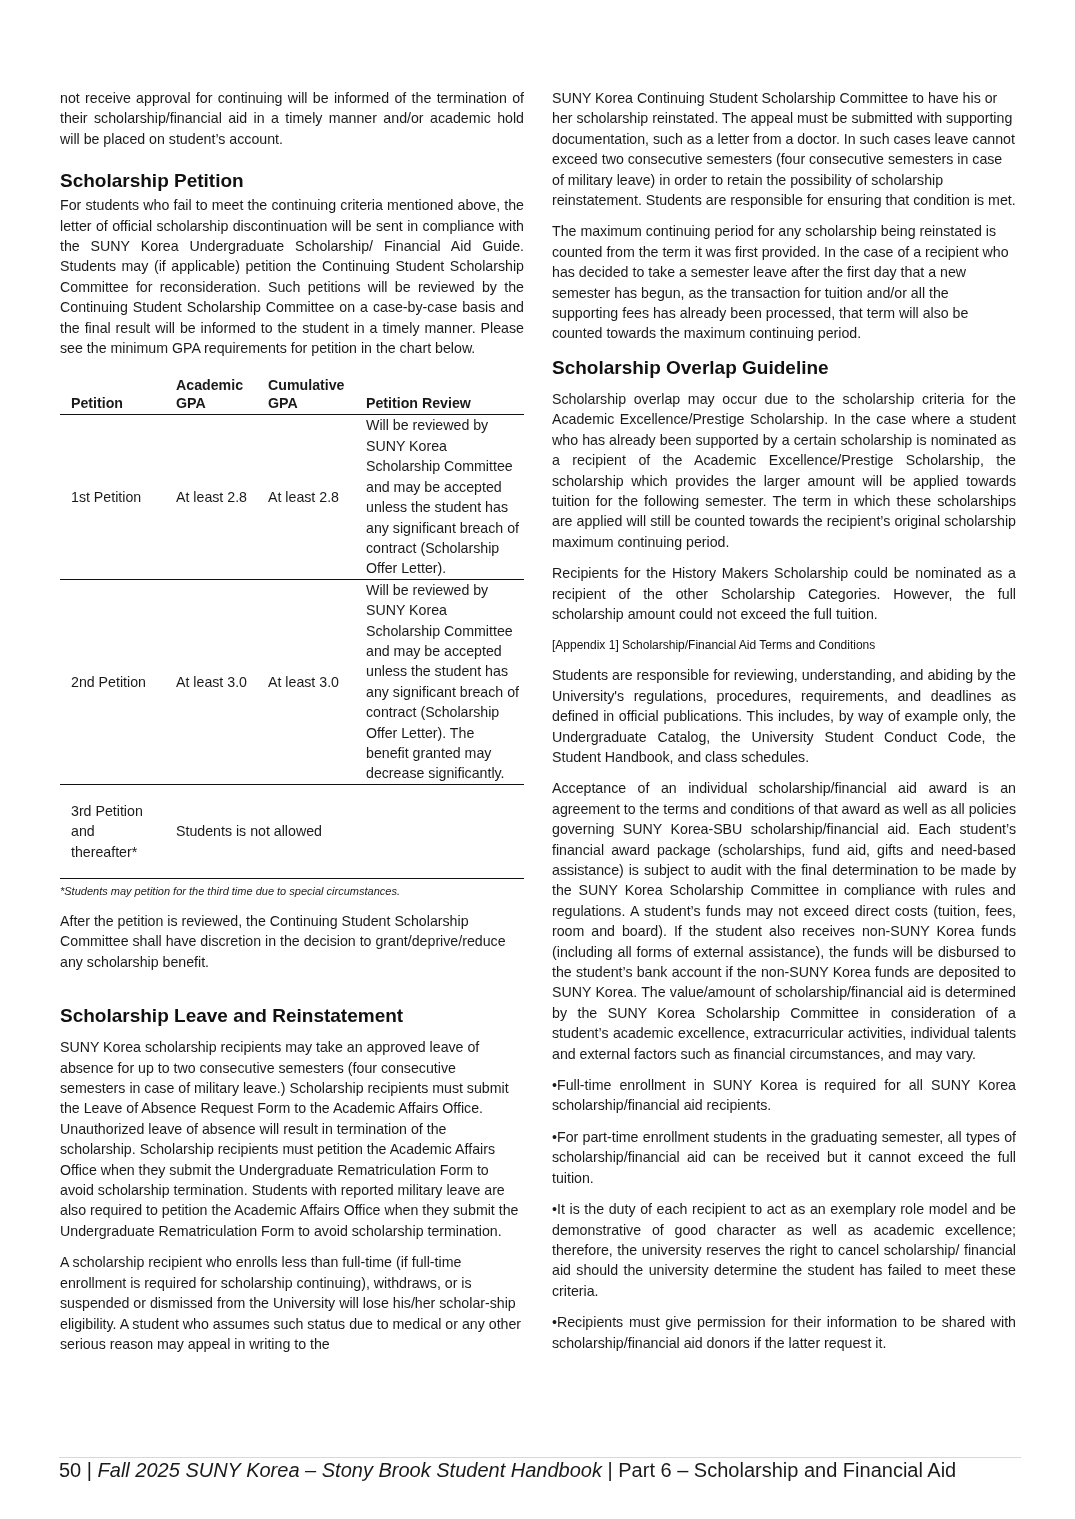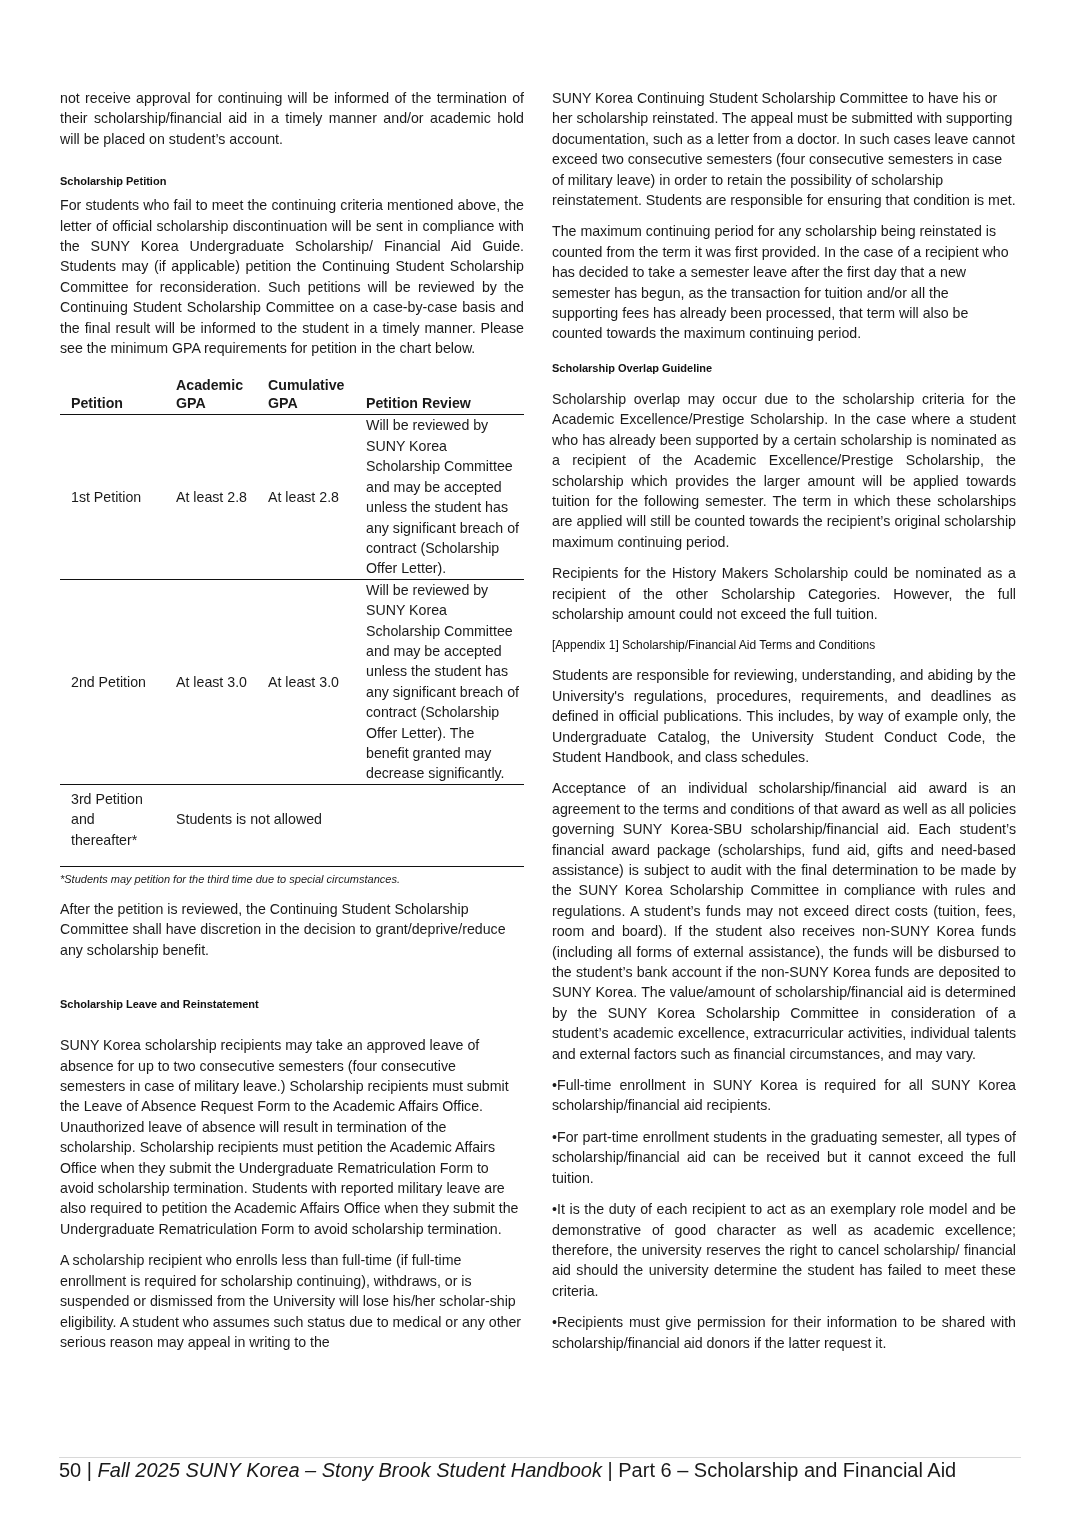--- a/index.html
+++ b/index.html
@@ -3,31 +3,31 @@
 <meta charset="utf-8">
 <style>
   html, body { margin: 0; padding: 0; background: #ffffff; }
   body { width: 1075px; height: 1519px; position: relative; overflow: hidden;
          font-family: "Liberation Sans", "DejaVu Sans", sans-serif; color: #1a1a1a; }
   .col { position: absolute; top: 88px; width: 464px; font-size: 14.2px; line-height: 20.4px; }
   .col-left { left: 60px; }
   .col-right { left: 552px; }
   p { margin: 0 0 11px 0; }
   .just { text-align: justify; }
-  h3 { font-size: 11px; font-weight: bold; margin: 0 0 4px 0; line-height: 20px; color: #111; }
+  h3 { font-size: 19px; font-weight: bold; margin: 0 0 4px 0; line-height: 20px; color: #111; }
   h3.appendix { font-weight: normal; font-size: 12px; margin: 0 0 10px 0; }
   table.petition { width: 464px; border-collapse: collapse; font-size: 14.2px; line-height: 20.4px; margin-top: 18px; }
   table.petition th { text-align: left; font-weight: bold; vertical-align: bottom; padding: 0 4px 2px 11px; border-bottom: 1.5px solid #111; line-height: 18px; }
   table.petition td { vertical-align: middle; padding: 0 4px 0 11px; }
   table.petition tr.row td { border-bottom: 1.5px solid #111; }
   table.petition th.c0, table.petition td.c0 { width: 90px; }
   table.petition th.c1, table.petition td.c1 { width: 82px; padding-left: 11px; }
   table.petition th.c2, table.petition td.c2 { width: 88px; padding-left: 6px; }
   table.petition td.c3, table.petition th.c3 { padding-left: 6px; }
-  table.petition tr.last td { padding-top: 4px; padding-bottom: 16px; border-bottom: 1.5px solid #111; }
+  table.petition tr.last td { padding-top: 16px; padding-bottom: 16px; border-bottom: 1.5px solid #111; }
   .footnote { font-style: italic; font-size: 11px; margin: 4px 0 12px 0; line-height: 16px; }
   .footer-line { position: absolute; left: 59px; top: 1457px; width: 962px; height: 1px; background: #d8d8d8; }
   .footer { position: absolute; left: 59px; top: 1461px; font-size: 20px; line-height: 18px; }
   .footer .it { font-style: italic; }
 </style>
 </head>
 <body>
 
 <div class="col col-left">
   <p class="just">not receive approval for continuing will be informed of the termination of their scholarship/financial aid in a timely manner and/or academic hold will be placed on student’s account.</p>
@@ -58,21 +58,21 @@
       </tr>
       <tr class="last">
         <td class="c0">3rd Petition and thereafter*</td>
         <td colspan="3" class="c1">Students is not allowed</td>
       </tr>
     </tbody>
   </table>
   <p class="footnote">*Students may petition for the third time due to special circumstances.</p>
 
   <p>After the petition is reviewed, the Continuing Student Scholarship Committee shall have discretion in the decision to grant/deprive/reduce any scholarship benefit.</p>
-  <h3 style="margin-top:34px;margin-bottom:21px">Scholarship Leave and Reinstatement</h3>
+  <h3 style="margin-top:34px;margin-bottom:11px">Scholarship Leave and Reinstatement</h3>
   <p>SUNY Korea scholarship recipients may take an approved leave of absence for up to two consecutive semesters (four consecutive semesters in case of military leave.) Scholarship recipients must submit the Leave of Absence Request Form to the Academic Affairs Office. Unauthorized leave of absence will result in termination of the scholarship. Scholarship recipients must petition the Academic Affairs Office when they submit the Undergraduate Rematriculation Form to avoid scholarship termination. Students with reported military leave are also required to petition the Academic Affairs Office when they submit the Undergraduate Rematriculation Form to avoid scholarship termination.</p>
   <p>A scholarship recipient who enrolls less than full-time (if full-time enrollment is required for scholarship continuing), withdraws, or is suspended or dismissed from the University will lose his/her scholar-ship eligibility. A student who assumes such status due to medical or any other serious reason may appeal in writing to the</p>
 </div>
 
 <div class="col col-right">
   <p>SUNY Korea Continuing Student Scholarship Committee to have his or her scholarship reinstated. The appeal must be submitted with supporting documentation, such as a letter from a doctor. In such cases leave cannot exceed two consecutive semesters (four consecutive semesters in case of military leave) in order to retain the possibility of scholarship reinstatement. Students are responsible for ensuring that condition is met.</p>
   <p>The maximum continuing period for any scholarship being reinstated is counted from the term it was first provided. In the case of a recipient who has decided to take a semester leave after the first day that a new semester has begun, as the transaction for tuition and/or all the supporting fees has already been processed, that term will also be counted towards the maximum continuing period.</p>
   <h3 style="margin-top:14px;margin-bottom:11px">Scholarship Overlap Guideline</h3>
   <p class="just">Scholarship overlap may occur due to the scholarship criteria for the Academic Excellence/Prestige Scholarship. In the case where a student who has already been supported by a certain scholarship is nominated as a recipient of the Academic Excellence/Prestige Scholarship, the scholarship which provides the larger amount will be applied towards tuition for the following semester. The term in which these scholarships are applied will still be counted towards the recipient’s original scholarship maximum continuing period.</p>
   <p class="just">Recipients for the History Makers Scholarship could be nominated as a recipient of the other Scholarship Categories. However, the full scholarship amount could not exceed the full tuition.</p>

